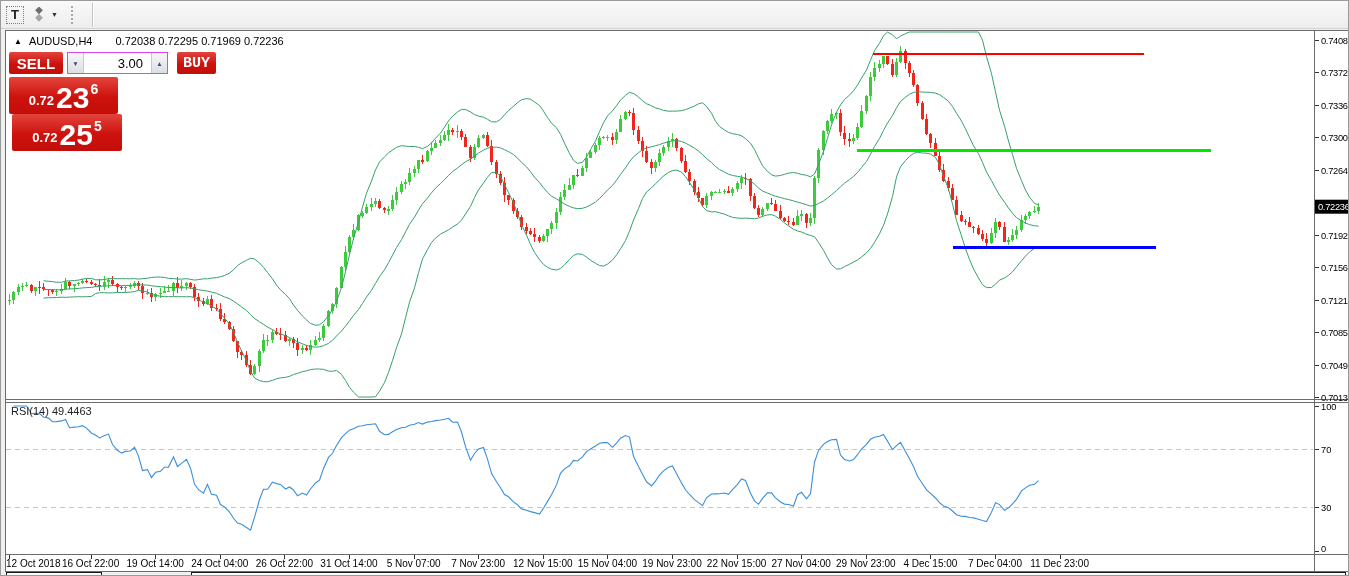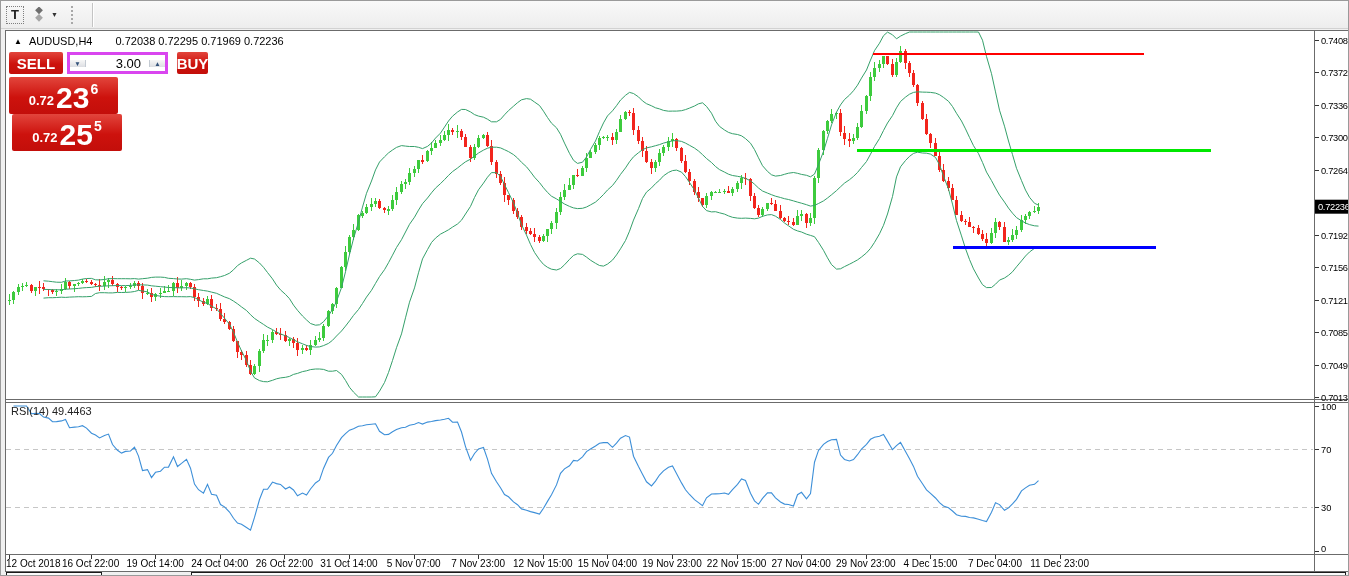--- a/index.html
+++ b/index.html
@@ -25,22 +25,22 @@
              font-size:11px;color:#000;white-space:nowrap;}
   .collapse-tri{font-size:8px;margin-right:7px;color:#000;}
   .title-ohlc{margin-left:23px;}
   .rsi-label{position:absolute;left:10px;top:404px;z-index:3;font-size:11px;color:#222;text-align:right;}
   
   .ocp{position:absolute;left:8px;top:51px;width:222px;z-index:4;}
   .ocp-row1{display:flex;height:22px;align-items:stretch;}
   .btn-red{background:linear-gradient(#e2453c,#cd120d 55%,#c30e0a);color:#fff;font-weight:bold;
            font-size:15px;display:flex;align-items:center;justify-content:center;border-radius:2px;}
   .sell-btn{width:54px;}
-  .buy-btn{width:31px;margin-left:9px;}
-  .spinner{margin-left:4px;width:101px;display:flex;border:3px solid #d946ef;background:#fff;box-sizing:border-box;align-items:center;}
+  .buy-btn{width:39px;margin-left:9px;font-family:Liberation Mono, monospace;}
+  .spinner{margin-left:4px;width:101px;display:flex;border:1px solid #d946ef;background:#fff;box-sizing:border-box;}
   .spin-btn{width:15px;background:linear-gradient(#f7f7f7,#dcdee2);display:flex;align-items:center;
             justify-content:center;font-size:6.5px;color:#33527a;}
   .spin-down{border-right:1px solid #c3cad2;}
   .spin-up{border-left:1px solid #c3cad2;}
   .vol{flex:1;font-size:13px;color:#000;display:flex;align-items:center;justify-content:flex-end;
        padding-right:8px;}
   .price-row{display:flex;margin-top:3px;flex-direction:column;}
   .price-box{height:37px;background:linear-gradient(#e2453c,#cd120d 55%,#c30e0a);color:#fff;
              display:flex;align-items:flex-end;justify-content:center;border-radius:2px;}
   .sell-box{width:109px;}

